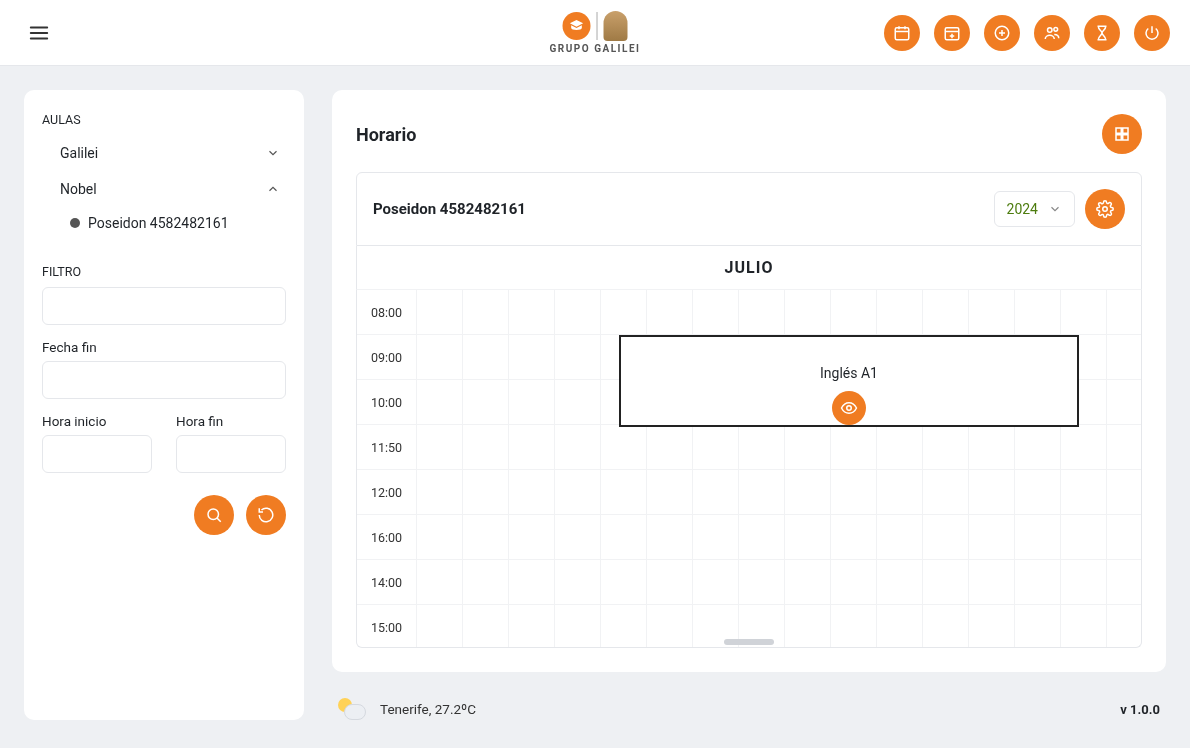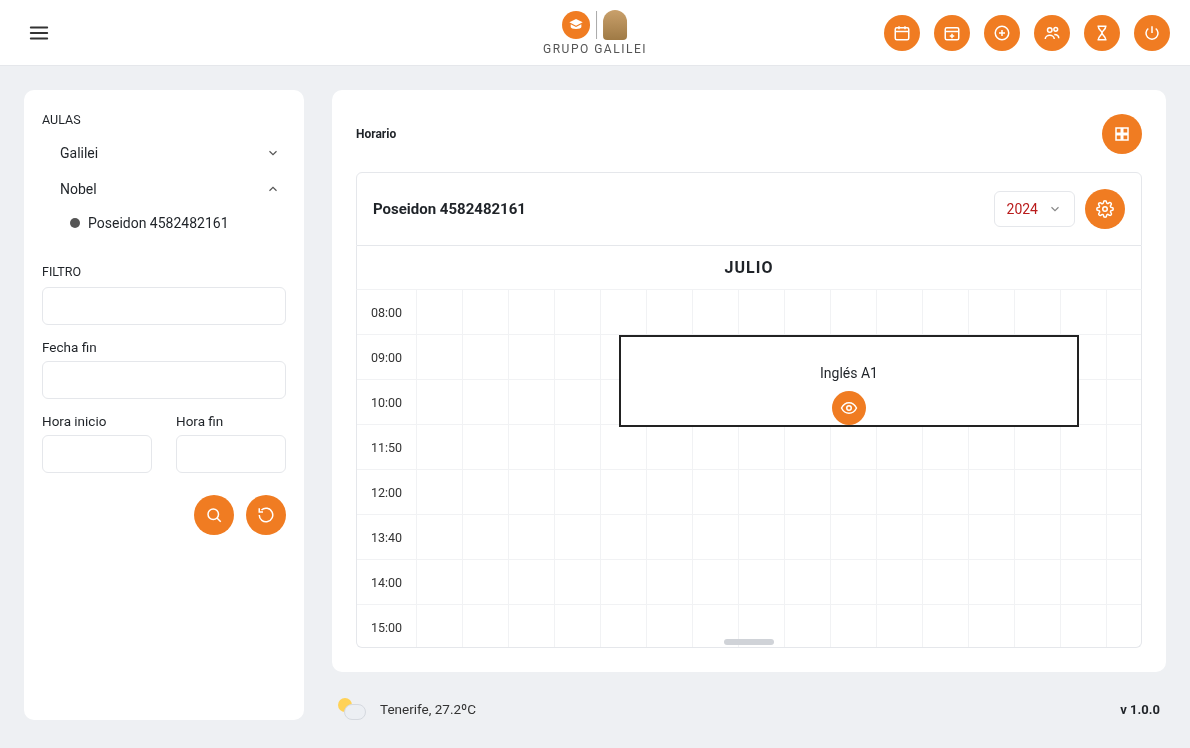--- a/index.html
+++ b/index.html
@@ -42,21 +42,21 @@
   .brand-row{display:flex;align-items:center;gap:6px;}
   .brand-badge{
     width:28px;height:28px;border-radius:50%;background:var(--orange);
     display:flex;align-items:center;justify-content:center;
   }
   .brand-divider{width:1px;height:28px;background:#aaa;}
   .brand-figure{
     width:24px;height:30px;border-radius:12px 12px 4px 4px;
     background:linear-gradient(#c9a06b,#9f7a45);
   }
-  .brand-text{font-size:12px;letter-spacing:1.5px;color:#555;font-weight:400;}
+  .brand-text{font-size:10px;letter-spacing:1.5px;color:#555;font-weight:700;}
   .top-actions{margin-left:auto;display:flex;gap:14px;}
   .circ-btn{
     width:36px;height:36px;border-radius:50%;background:var(--orange);
     display:flex;align-items:center;justify-content:center;cursor:pointer;
   }
   .circ-btn svg{width:18px;height:18px;stroke:#fff;fill:none;stroke-width:2;}
   
   .layout{display:flex;gap:28px;padding:24px;align-items:flex-start;}
   .sidebar{
     width:280px;background:#fff;border-radius:10px;padding:22px 18px;
@@ -80,29 +80,29 @@
     padding:0 10px;background:#fff;font-size:14px;outline:none;
   }
   .row2{display:flex;gap:24px;}
   .row2 > div{flex:1;}
   .side-actions{display:flex;gap:12px;justify-content:flex-end;margin-top:22px;}
   .side-actions .circ-btn{width:40px;height:40px;}
   
   .main{flex:1;display:flex;flex-direction:column;gap:18px;}
   .card{background:#fff;border-radius:10px;padding:24px;}
   .card-head{display:flex;align-items:center;justify-content:space-between;margin-bottom:18px;}
-  .card-title{font-size:12px;font-weight:700;text-align:center;}
+  .card-title{font-size:18px;font-weight:700;text-align:center;}
   .sched-toolbar{
     display:flex;align-items:center;justify-content:space-between;
     padding:16px 16px;border:1px solid var(--border);border-radius:6px 6px 0 0;
   }
   .room-name{font-weight:700;font-size:15px;}
   .year-sel{
     display:flex;align-items:center;gap:10px;border:1px solid var(--border);
-    border-radius:6px;height:36px;padding:0 12px;font-size:14px;color:#b91c1c;cursor:pointer;
+    border-radius:6px;height:36px;padding:0 12px;font-size:14px;color:#4d7c0f;cursor:pointer;
   }
   .toolbar-right{display:flex;align-items:center;gap:10px;}
   .month-row{
     text-align:center;font-weight:700;font-size:16px;letter-spacing:1px;
     padding:12px 0;border-left:1px solid var(--border);border-right:1px solid var(--border);
     border-bottom:1px solid var(--grid);
   }
   .sched-body{
     position:relative;height:358px;overflow:hidden;
     border:1px solid var(--border);border-top:none;border-radius:0 0 6px 6px;
@@ -310,21 +310,21 @@
 
       <div class="month-row">JULIO</div>
 
       <div class="sched-body">
         <div class="time-col" id="time-col">
             <div>08:00</div>
             <div>09:00</div>
             <div>10:00</div>
             <div>11:50</div>
             <div>12:00</div>
-            <div>13:40</div>
+            <div>16:00</div>
             <div>14:00</div>
             <div>15:00</div>
           </div>
         <div class="day-grid"></div>
         <div class="event" style="left:262px;top:45px;width:460px;height:92px;">
           <span>Inglés A1</span>
           <div class="eye">
             <svg viewBox="0 0 24 24">
                 <path d="M2 12s3.5-7 10-7 10 7 10 7-3.5 7-10 7S2 12 2 12z"></path>
                 <circle cx="12" cy="12" r="3"></circle>

